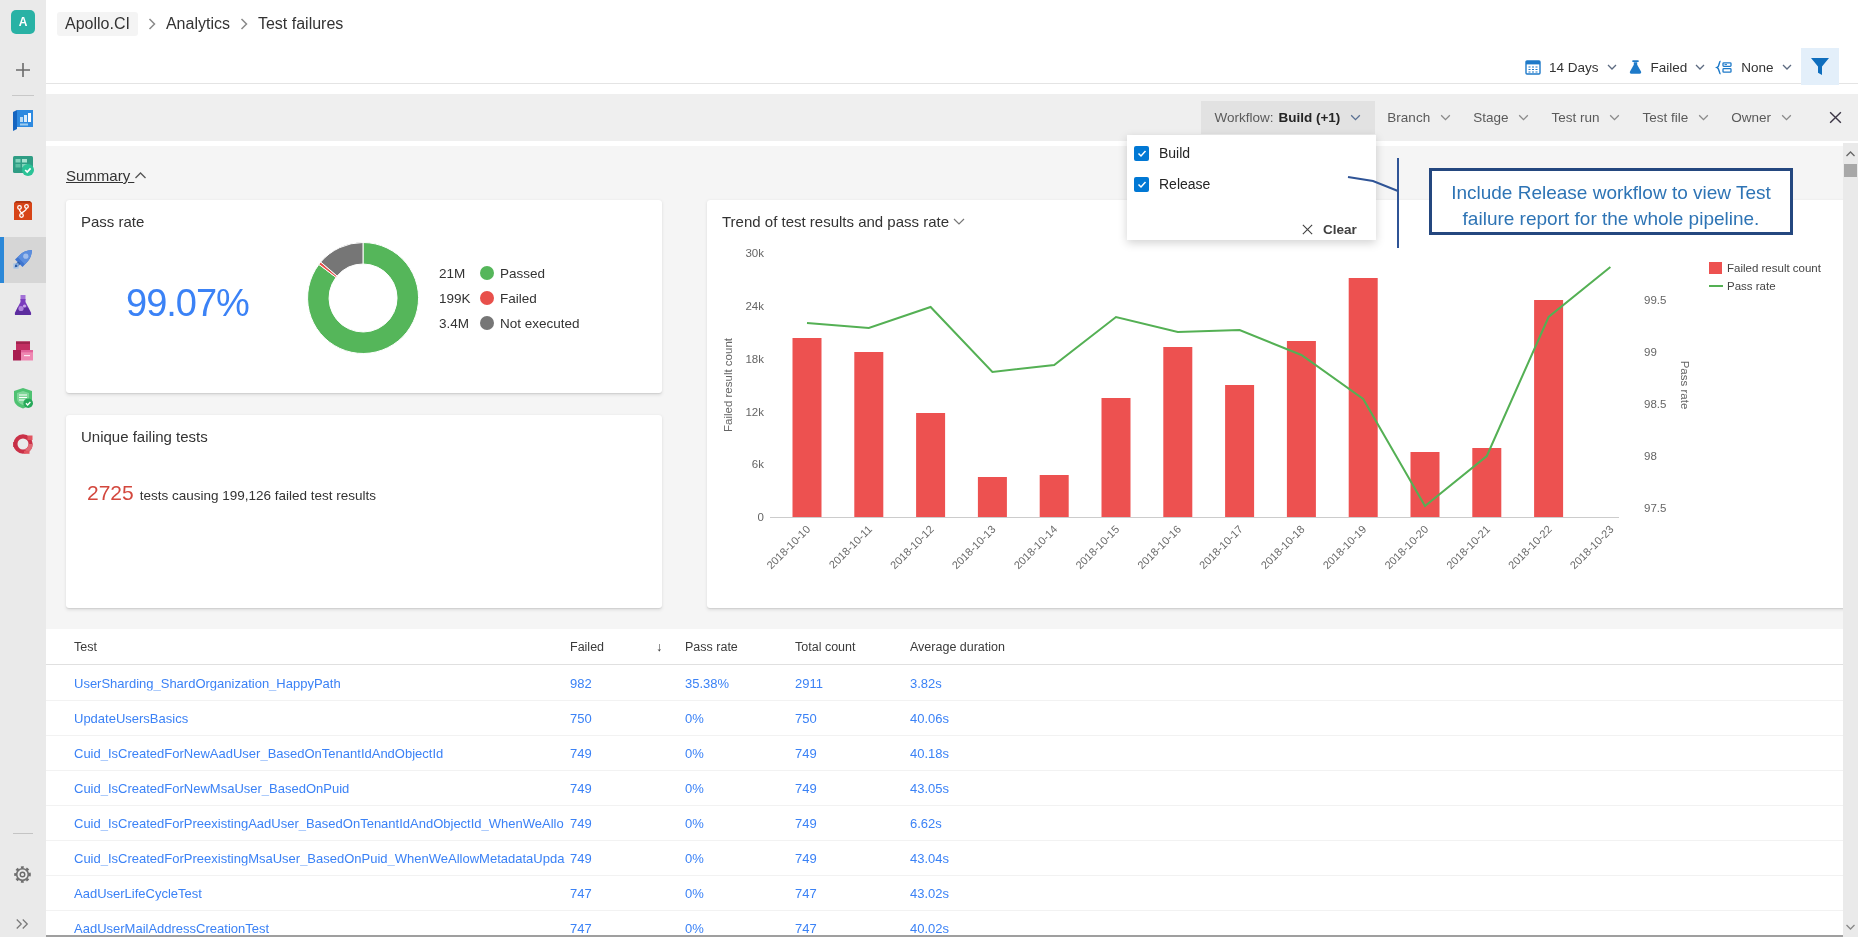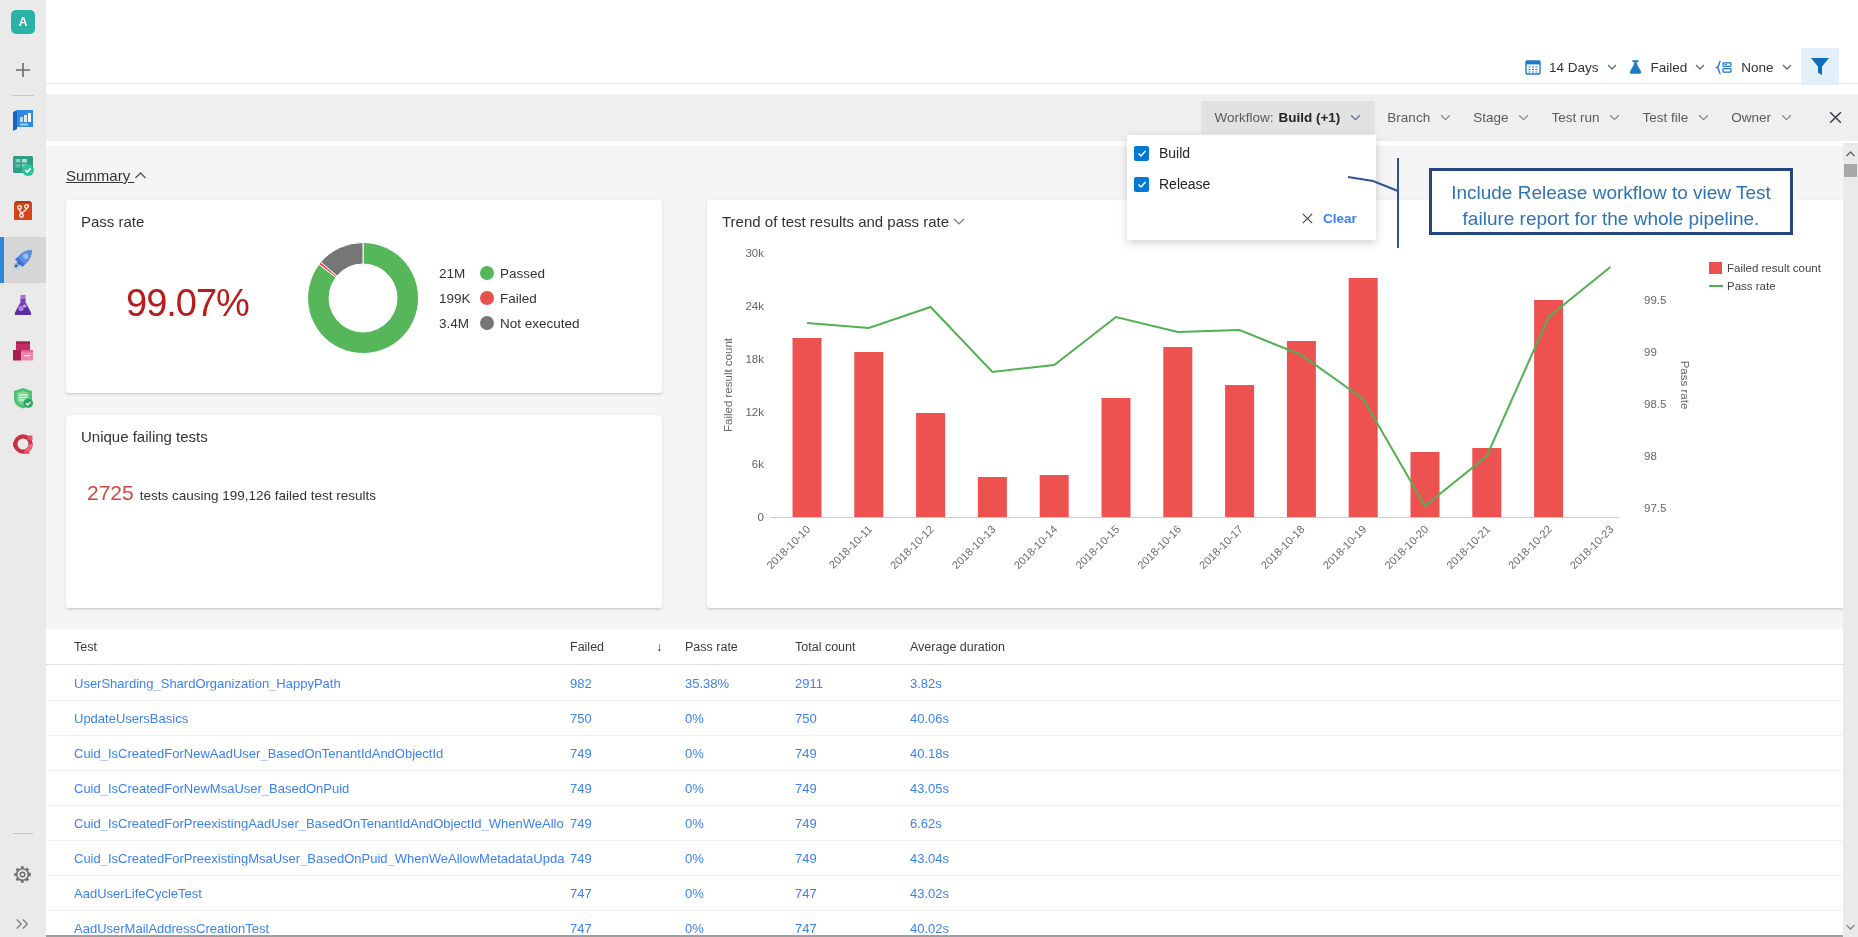--- a/index.html
+++ b/index.html
@@ -28,50 +28,61 @@
   #chip { background:#e2e2e2; height:33px; display:flex; align-items:center; padding:0 13px; margin-left:0; }
   #chip b { color:#252525; margin-left:5px; font-weight:bold; }
   
   #content { left:46px; top:146px; width:1797px; height:791px; background:#f5f5f5; }
   .card { position:absolute; background:#fff; border-radius:3px; box-shadow:0 1.6px 3.6px rgba(0,0,0,.1), 0 0.3px 0.9px rgba(0,0,0,.07); }
   #summary-h { position:absolute; left:20px; top:21px; font-size:15px; color:#333;text-decoration:underline; }
   #card-pass { left:20px; top:54px; width:596px; height:193px; }
   #card-uniq { left:20px; top:269px; width:596px; height:193px;padding-left:18px; }
   #card-trend { left:637px; top:54px; width:1295px; height:408px;margin-left:24px; }
   .card-title { position:absolute; left:15px; top:13px; font-size:15px; color:#333; }
-  #bigpct { position:absolute; left:60px; top:82px; width:250px; font-size:38px; color:#b91c1c; letter-spacing:-1px; }
+  #bigpct { position:absolute; left:60px; top:82px; width:250px; font-size:38px; color:#3b82f6; letter-spacing:-1px; }
   #uniqline { position:absolute; left:21px; top:66px; font-size:13.5px; color:#333; }
   #uniqline .red { font-size:21px; color:#d3473d; margin-right:6px;margin-top:33px; }
   
   #tablewrap { left:46px; top:629px; width:1797px; height:308px; background:#fff; }
   #thead { position:absolute; left:0; top:0; width:100%; height:36px; border-bottom:1px solid #e0e0e0; font-size:12.5px; color:#3b3b3b; }
   .th, .td { position:absolute; white-space:nowrap; overflow:hidden; }
   .c1 { left:28px; width:494px; }
   .c2 { left:524px; width:110px; }
   .c3 { left:639px; width:110px; }
   .c4 { left:749px; width:110px; }
   .c5 { left:864px; width:200px; }
   .trow { position:absolute; left:0; width:100%; height:35px; border-bottom:1px solid #f2f2f2; font-size:13px; color:#3b82f6; }
   .trow div { top:50%; transform:translateY(-50%); }
   .th { top:50%; transform:translateY(-50%); }
   
   #dropdown { left:1127px; top:135px; width:249px; height:105px; background:#fff; box-shadow:0 3px 9px rgba(0,0,0,.18); font-size:14px; color:#252525; }
   .ddrow { position:absolute; left:7px; display:flex; align-items:center; }
   .cbx { width:15px; height:15px; background:#0178d4; border-radius:2px; margin-right:10px; display:flex; align-items:center; justify-content:center; }
-  #ddclear { position:absolute; left:174px; top:76px; display:flex; align-items:center; font-size:13.5px; color:#3b82f6; font-weight:bold; }
+  #ddclear { position:absolute; left:174px; top:87px; display:flex; align-items:center; font-size:13.5px; color:#404040; font-weight:bold; }
   
   #note { left:1429px; top:168px; width:364px; height:67px; background:#fff; border:3px solid #24477f; color:#2e74b5; font-size:19px; line-height:26px; text-align:center; padding-top:9px; }
   
   #sbar { left:1843px; top:143px; width:15px; height:794px; background:#eaeaea; }
   #sbar .thumb { position:absolute; left:1px; top:21px; width:13px; height:13px; background:#a8a8a8; }
 </style>
 </head>
 <body>
 
 <div class="abs" id="header">
+  <div id="crumb">
+    <span class="pill">Apollo.CI</span>
+      <svg class="sep" width="8" height="12" viewBox="0 0 8 12">
+        <path d="M1.5 1l5 5-5 5" stroke="#8a8a8a" stroke-width="1.5" fill="none"></path>
+      </svg>
+      <span>Analytics</span>
+      <svg class="sep" width="8" height="12" viewBox="0 0 8 12">
+        <path d="M1.5 1l5 5-5 5" stroke="#8a8a8a" stroke-width="1.5" fill="none"></path>
+      </svg>
+      <span>Test failures</span>
+  </div>
   <div id="topfilters">
     <svg width="16" height="16" viewBox="0 0 16 16">
         <rect x="1" y="2" width="14" height="13" rx="1" fill="none" stroke="#1e7ac9" stroke-width="1.4"></rect>
         <rect x="1" y="2" width="14" height="3.4" fill="#1e7ac9"></rect>
         <path d="M3.5 8h2M7 8h2M10.5 8h2M3.5 10.5h2M7 10.5h2M10.5 10.5h2M3.5 13h2M7 13h2M10.5 13h2" stroke="#1e7ac9" stroke-width="1.1"></path>
       </svg>
     <span class="lbl">14 Days</span>
     <svg width="12" height="12" viewBox="0 0 12 12">
         <path d="M2 4l4 4 4-4" stroke="#5c6a80" stroke-width="1.3" fill="none"></path>
       </svg>

